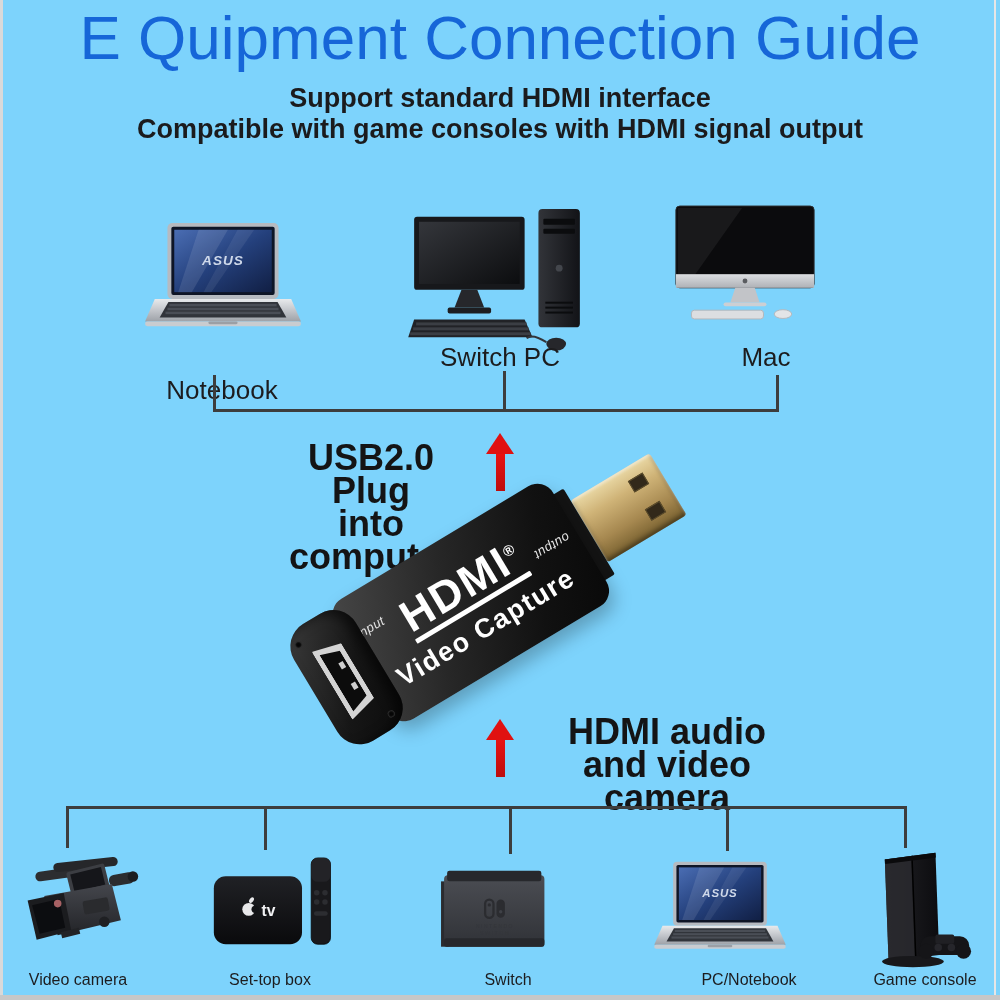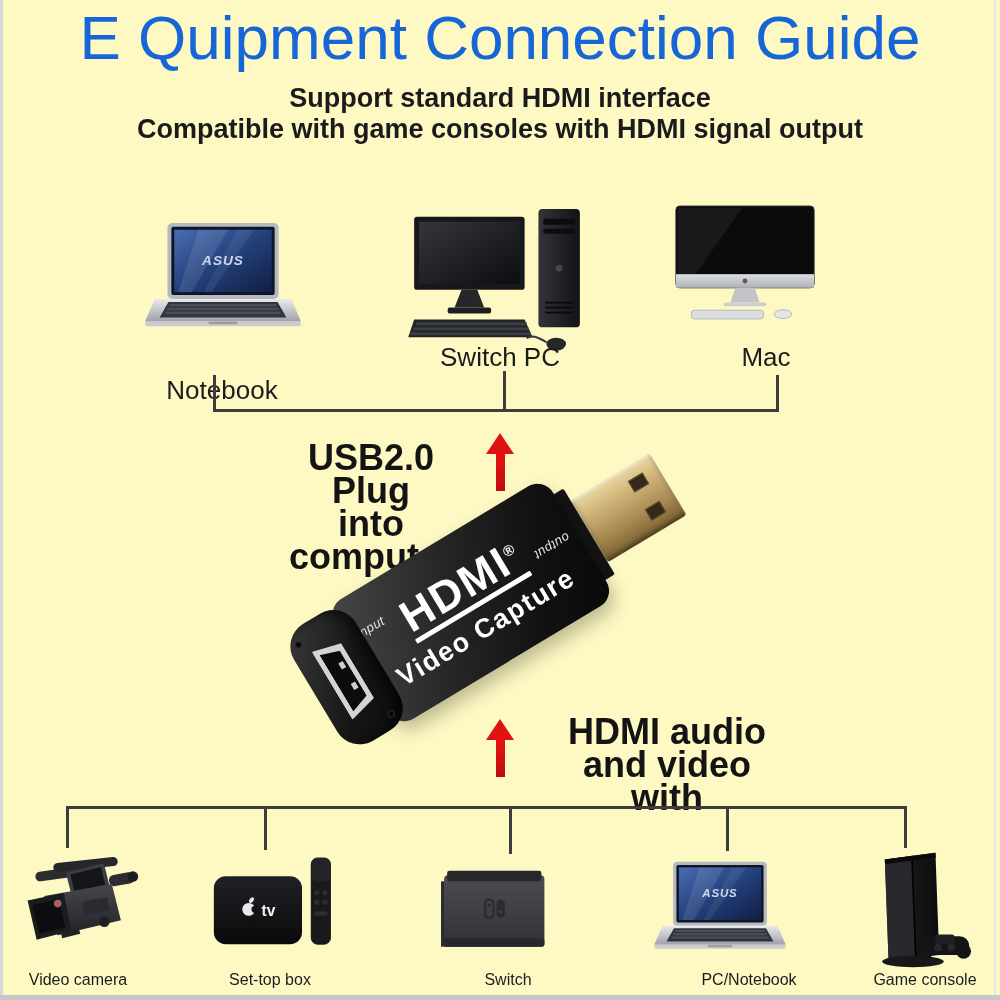--- a/index.html
+++ b/index.html
@@ -1,17 +1,17 @@
 <!DOCTYPE html>
 <html><head>
 <meta charset="utf-8">
 <style>
   html,body{margin:0;padding:0;}
   body{font-family:"Liberation Sans",sans-serif;background:#fff;}
-  .stage{position:relative;width:1000px;height:1000px;background:#fef9c3;overflow:hidden;}
+  .stage{position:relative;width:1000px;height:1000px;background:#7dd3fc;overflow:hidden;}
   .abs{position:absolute;}
   .edge{position:absolute;background:#d9d9d9;}
   .title{position:absolute;left:0;top:2px;width:1000px;text-align:center;
          font-size:62px;font-weight:400;color:#1666d8;letter-spacing:0;}
   .subtitle{position:absolute;left:0;top:83px;width:1000px;text-align:center;
             font-size:27px;line-height:31px;font-weight:700;color:#1b1b1d;}
   .lbl{position:absolute;text-align:center;font-size:26px;font-weight:400;color:#1c1c1e;}
   .lbl-sm{font-size:16px;}
   .line{position:absolute;background:#3d3d3d;}
   .ann{position:absolute;text-align:center;font-weight:700;font-size:36px;line-height:33px;color:#141415;}
@@ -201,21 +201,21 @@
       <div class="usb-hole" style="right:16px;bottom:13px;"></div>
     </div>
   </div>
 
   <div class="arrow" style="left:486px;top:719px;">
     <div class="head"></div>
       <div class="stem"></div>
   </div>
   <div class="ann" style="left:543px;top:715px;width:200px;margin-left:24px;">
     <div>HDMI audio</div>
-    <div>and video with</div>
+    <div>and video camera</div>
   </div>
 
   <div class="line" style="left:66px;top:806px;width:841px;height:3px;"></div>
   <div class="line" style="left:66px;top:806px;width:3px;height:42px;"></div>
   <div class="line" style="left:264px;top:806px;width:3px;height:44px;"></div>
   <div class="line" style="left:509px;top:806px;width:3px;height:48px;"></div>
   <div class="line" style="left:726px;top:806px;width:3px;height:45px;"></div>
   <div class="line" style="left:904px;top:806px;width:3px;height:42px;"></div>
 
   <svg class="abs" style="left:14px;top:857px;" width="128" height="94" viewBox="0 0 170 125">

